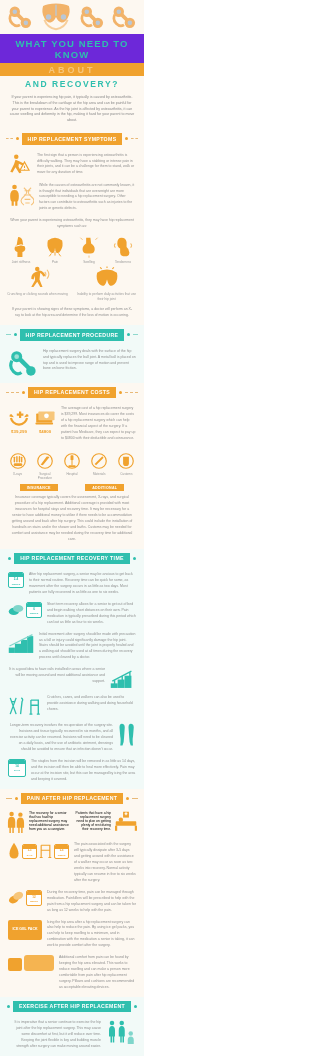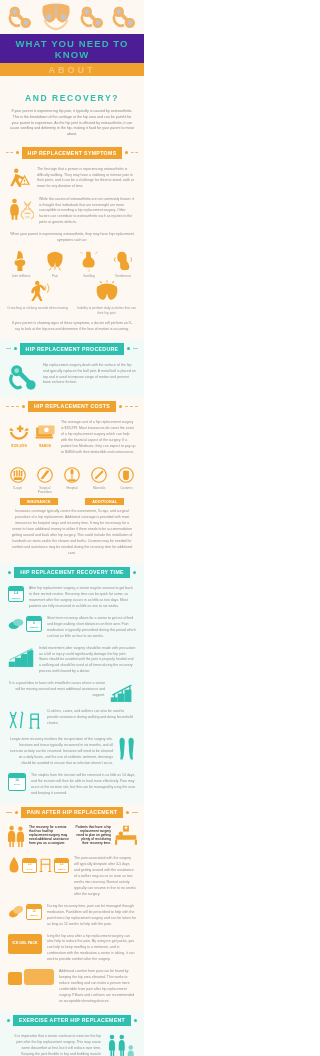--- a/index.html
+++ b/index.html
@@ -27,21 +27,21 @@
     padding: 0 4px;
   }
   .bone {
     width: 26px; height: 26px;
     position: relative;
   }
   .bone svg { width: 100%; height: 100%; display: block; }
   .bone.pelvis { width: 34px; height: 30px; }
 
   
-  .title-wrap { background: #4c1d95; padding: 2px 0 0; text-align: center; }
+  .title-wrap { background: #6d28d9; padding: 2px 0 0; text-align: center; }
   .t-know {
     color: #2fbfae;
     font-size: 9.5px;
     font-weight: bold;
     letter-spacing: 1.1px;
     padding: 2px 0 3px;
   }
   .t-about-bar {
     background: #f0a22e;
     color: #f7c67a;
@@ -57,21 +57,21 @@
     font-weight: bold;
     letter-spacing: -0.2px;
     padding: 0 0 3px;
     line-height: 1;
   }
   .t-recovery {
     color: #2fbfae;
     font-size: 8.5px;
     font-weight: bold;
     letter-spacing: 1.6px;
-    padding: 17px 0 4px;
+    padding: 3px 0 4px;
     background: #fdf8f1;
   }
 
   
   .intro {
     font-size: 3.6px;
     line-height: 1.62;
     color: #8a8a8a;
     text-align: center;
     padding: 2px 9px 5px;

